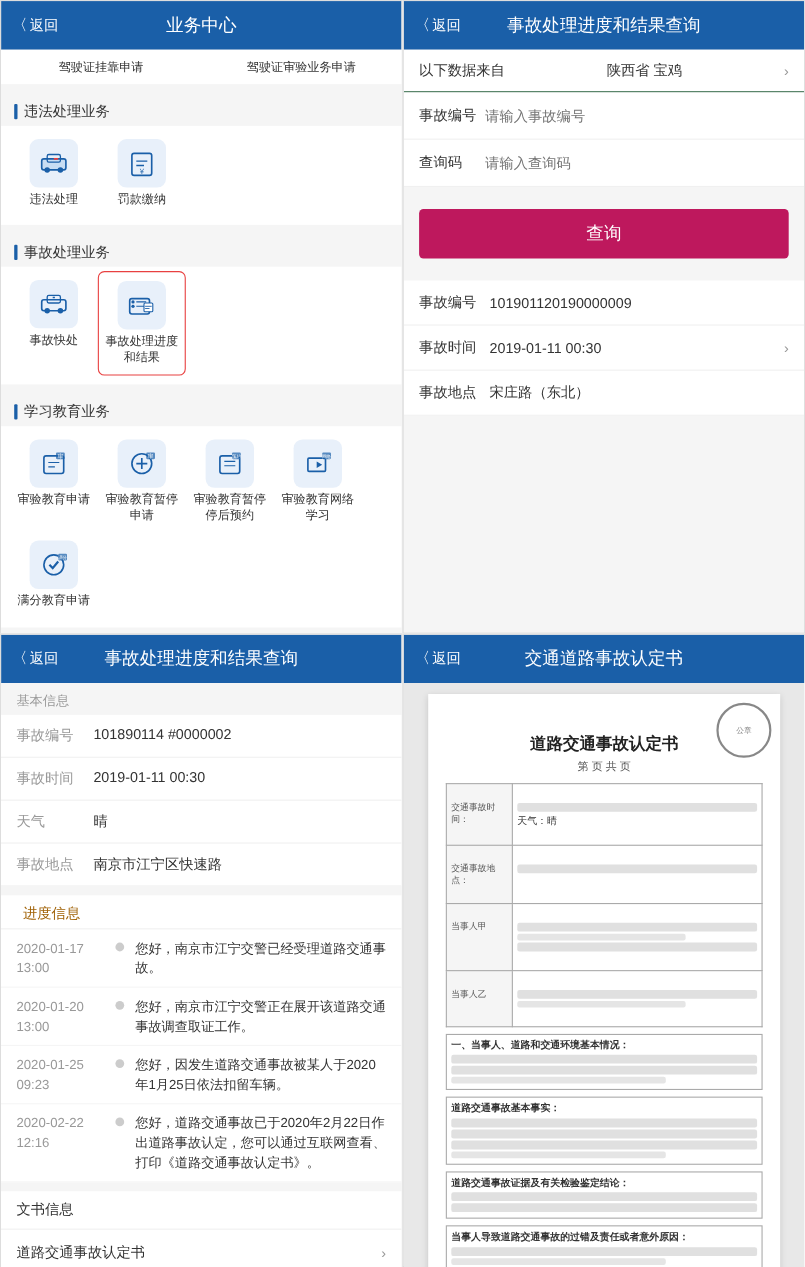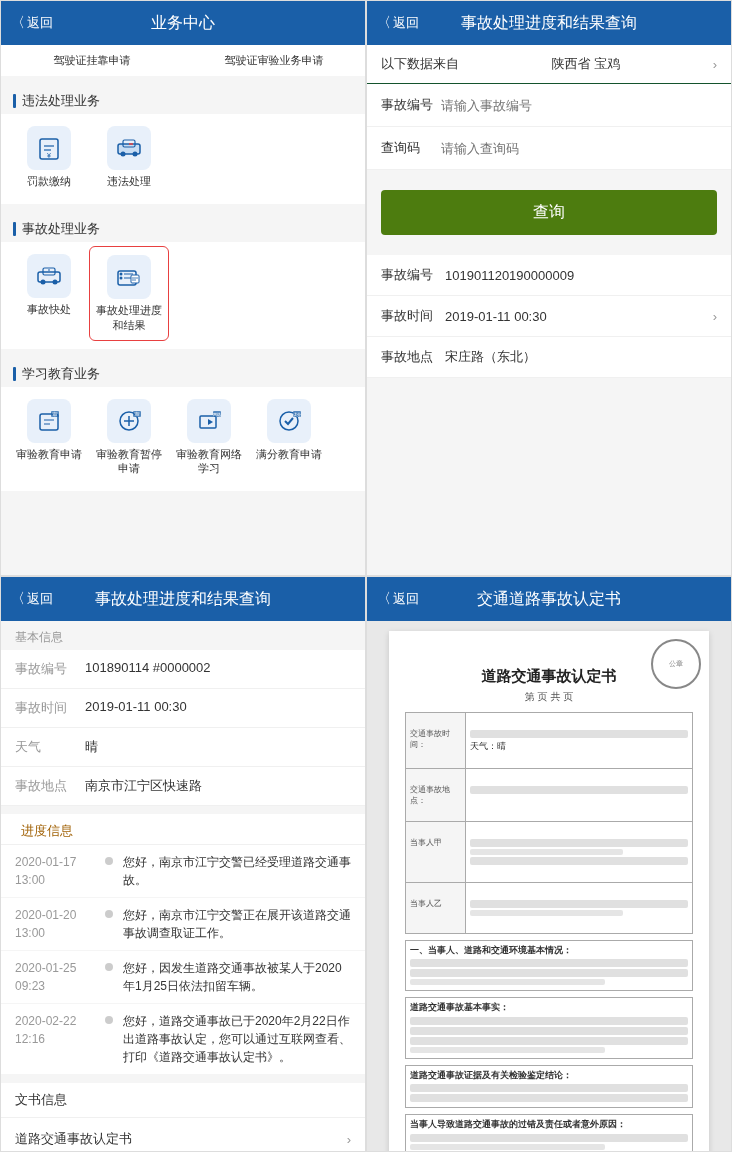--- a/index.html
+++ b/index.html
@@ -185,21 +185,21 @@
       flex: 1;
       border: none;
       outline: none;
       font-size: 13px;
       color: #999;
       background: transparent;
     }
 
     .query-btn {
       margin: 12px 14px;
-      background: #4d7c0f;
+      background: #be185d;
       color: white;
       border: none;
       border-radius: 4px;
       padding: 12px 0;
       width: calc(100% - 28px);
       font-size: 16px;
       cursor: pointer;
       text-align: center;
     }
 
@@ -445,40 +445,40 @@
         </div>
       </div>
 
       <div class="section-header">
         <span>违法处理业务</span>
       </div>
       <div class="service-grid">
         <div class="service-item">
           <div class="service-icon">
             <svg width="28" height="28" viewBox="0 0 28 28">
-                <rect x="5" y="5" width="18" height="20" rx="2" fill="#e8f0fa" stroke="#1a5fa8" stroke-width="1.5"></rect>
-                <line x1="9" y1="12" x2="19" y2="12" stroke="#1a5fa8" stroke-width="1.2"></line>
-                <line x1="9" y1="16" x2="16" y2="16" stroke="#1a5fa8" stroke-width="1.2"></line>
-                <text x="14" y="24" text-anchor="middle" font-size="7" fill="#1a5fa8">¥</text>
-              </svg>
-          </div>
-          <span class="service-label">罚款缴纳</span>
-        </div>
-        <div class="service-item">
-          <div class="service-icon">
-            <svg width="28" height="28" viewBox="0 0 28 28">
                 <rect x="3" y="10" width="22" height="10" rx="2" fill="#4a90d9" opacity="0.2"></rect>
                 <rect x="3" y="10" width="22" height="10" rx="2" fill="none" stroke="#1a5fa8" stroke-width="1.5"></rect>
                 <circle cx="8" cy="20" r="2.5" fill="#1a5fa8"></circle>
                 <circle cx="20" cy="20" r="2.5" fill="#1a5fa8"></circle>
                 <rect x="8" y="6" width="12" height="7" rx="1.5" fill="none" stroke="#1a5fa8" stroke-width="1.2"></rect>
                 <line x1="14" y1="10" x2="18" y2="10" stroke="#e84040" stroke-width="1.5"></line>
               </svg>
           </div>
           <span class="service-label">违法处理</span>
+        </div>
+        <div class="service-item">
+          <div class="service-icon">
+            <svg width="28" height="28" viewBox="0 0 28 28">
+                <rect x="5" y="5" width="18" height="20" rx="2" fill="#e8f0fa" stroke="#1a5fa8" stroke-width="1.5"></rect>
+                <line x1="9" y1="12" x2="19" y2="12" stroke="#1a5fa8" stroke-width="1.2"></line>
+                <line x1="9" y1="16" x2="16" y2="16" stroke="#1a5fa8" stroke-width="1.2"></line>
+                <text x="14" y="24" text-anchor="middle" font-size="7" fill="#1a5fa8">¥</text>
+              </svg>
+          </div>
+          <span class="service-label">罚款缴纳</span>
         </div>
       </div>
 
       <div class="section-header">
         <span>事故处理业务</span>
       </div>
       <div class="service-grid">
         <div class="service-item">
           <div class="service-icon">
             <svg width="28" height="28" viewBox="0 0 28 28">
@@ -528,20 +528,32 @@
           <div class="service-icon">
             <svg width="28" height="28" viewBox="0 0 28 28">
                 <circle cx="14" cy="14" r="9" fill="#e8f0fa" stroke="#1a5fa8" stroke-width="1.5"></circle>
                 <line x1="9" y1="14" x2="19" y2="14" stroke="#1a5fa8" stroke-width="1.5"></line>
                 <line x1="14" y1="9" x2="14" y2="19" stroke="#1a5fa8" stroke-width="1.5"></line>
                 <rect x="18" y="4" width="8" height="6" rx="1" fill="#1a5fa8" opacity="0.7"></rect>
                 <text x="22" y="9" text-anchor="middle" font-size="5" fill="white">审</text>
               </svg>
           </div>
           <span class="service-label">审验教育暂停申请</span>
+        </div>
+        <div class="service-item">
+          <div class="service-icon">
+            <svg width="28" height="28" viewBox="0 0 28 28">
+                <rect x="5" y="7" width="18" height="16" rx="2" fill="#e8f0fa" stroke="#1a5fa8" stroke-width="1.5"></rect>
+                <line x1="9" y1="12" x2="19" y2="12" stroke="#1a5fa8" stroke-width="1"></line>
+                <line x1="9" y1="16" x2="19" y2="16" stroke="#1a5fa8" stroke-width="1"></line>
+                <rect x="16" y="4" width="8" height="6" rx="1" fill="#1a5fa8" opacity="0.7"></rect>
+                <text x="20" y="9" text-anchor="middle" font-size="4" fill="white">预约</text>
+              </svg>
+          </div>
+          <span class="service-label">审验教育暂停停后预约</span>
         </div>
         <div class="service-item">
           <div class="service-icon">
             <svg width="28" height="28" viewBox="0 0 28 28">
                 <rect x="5" y="9" width="16" height="12" rx="1" fill="#e8f0fa" stroke="#1a5fa8" stroke-width="1.5"></rect>
                 <polygon points="13,12 13,18 18,15" fill="#1a5fa8"></polygon>
                 <rect x="18" y="4" width="8" height="6" rx="1" fill="#1a5fa8" opacity="0.7"></rect>
                 <text x="22" y="9" text-anchor="middle" font-size="4" fill="white">网络</text>
               </svg>
           </div>

